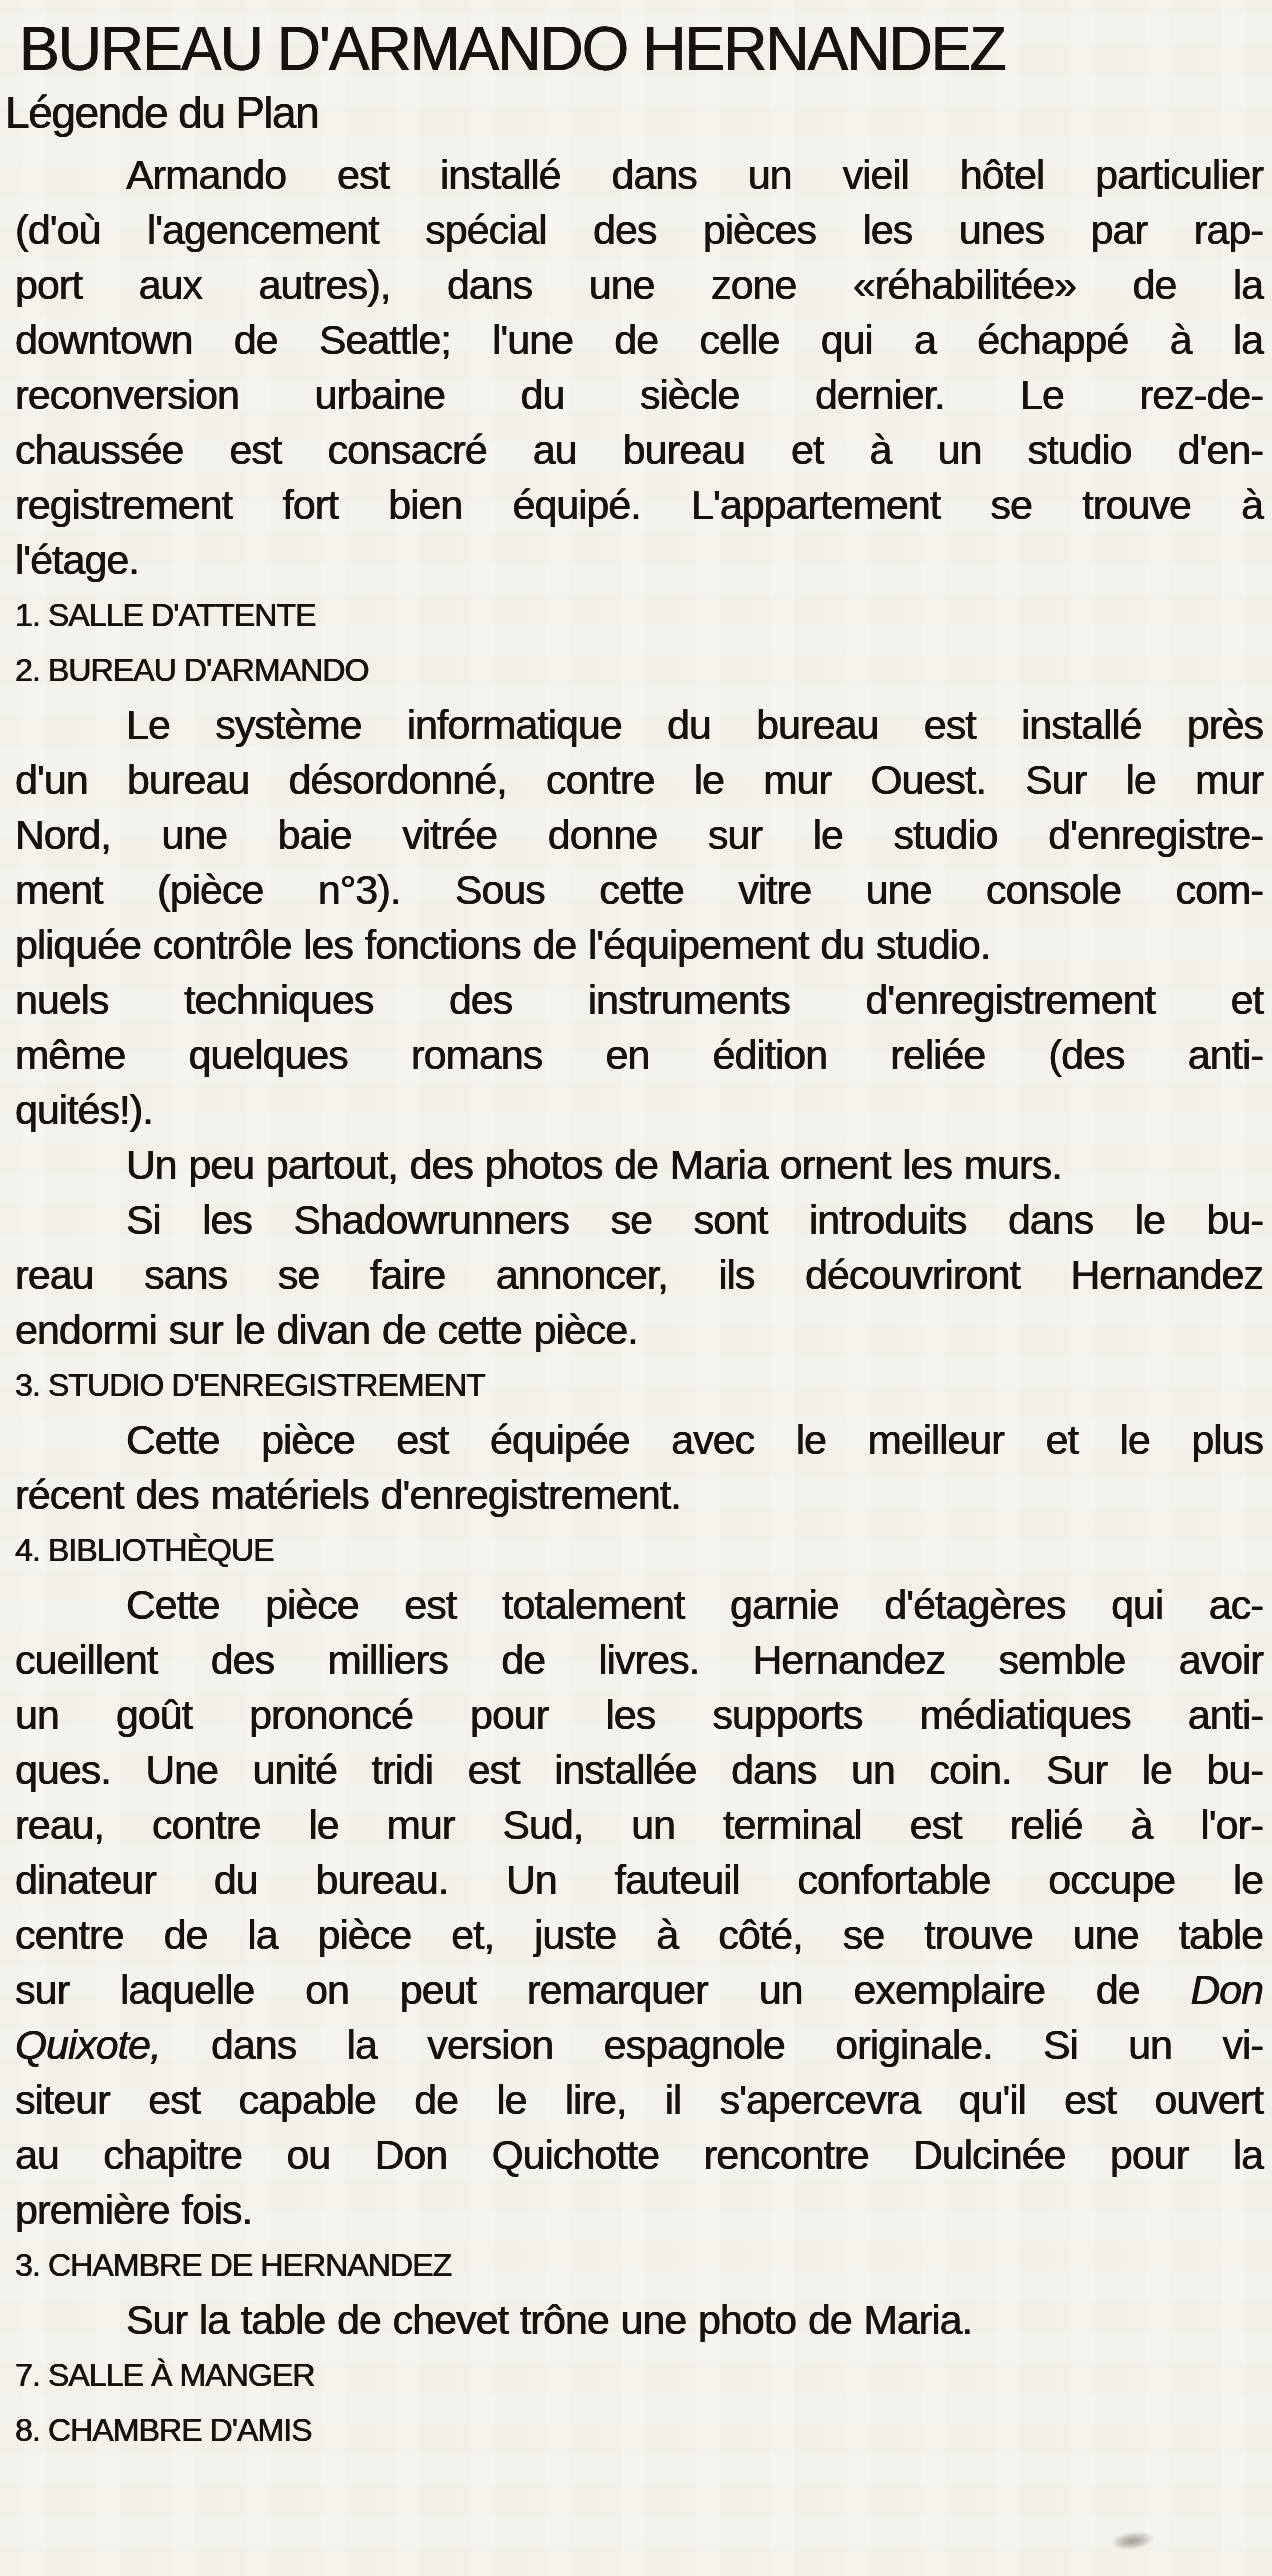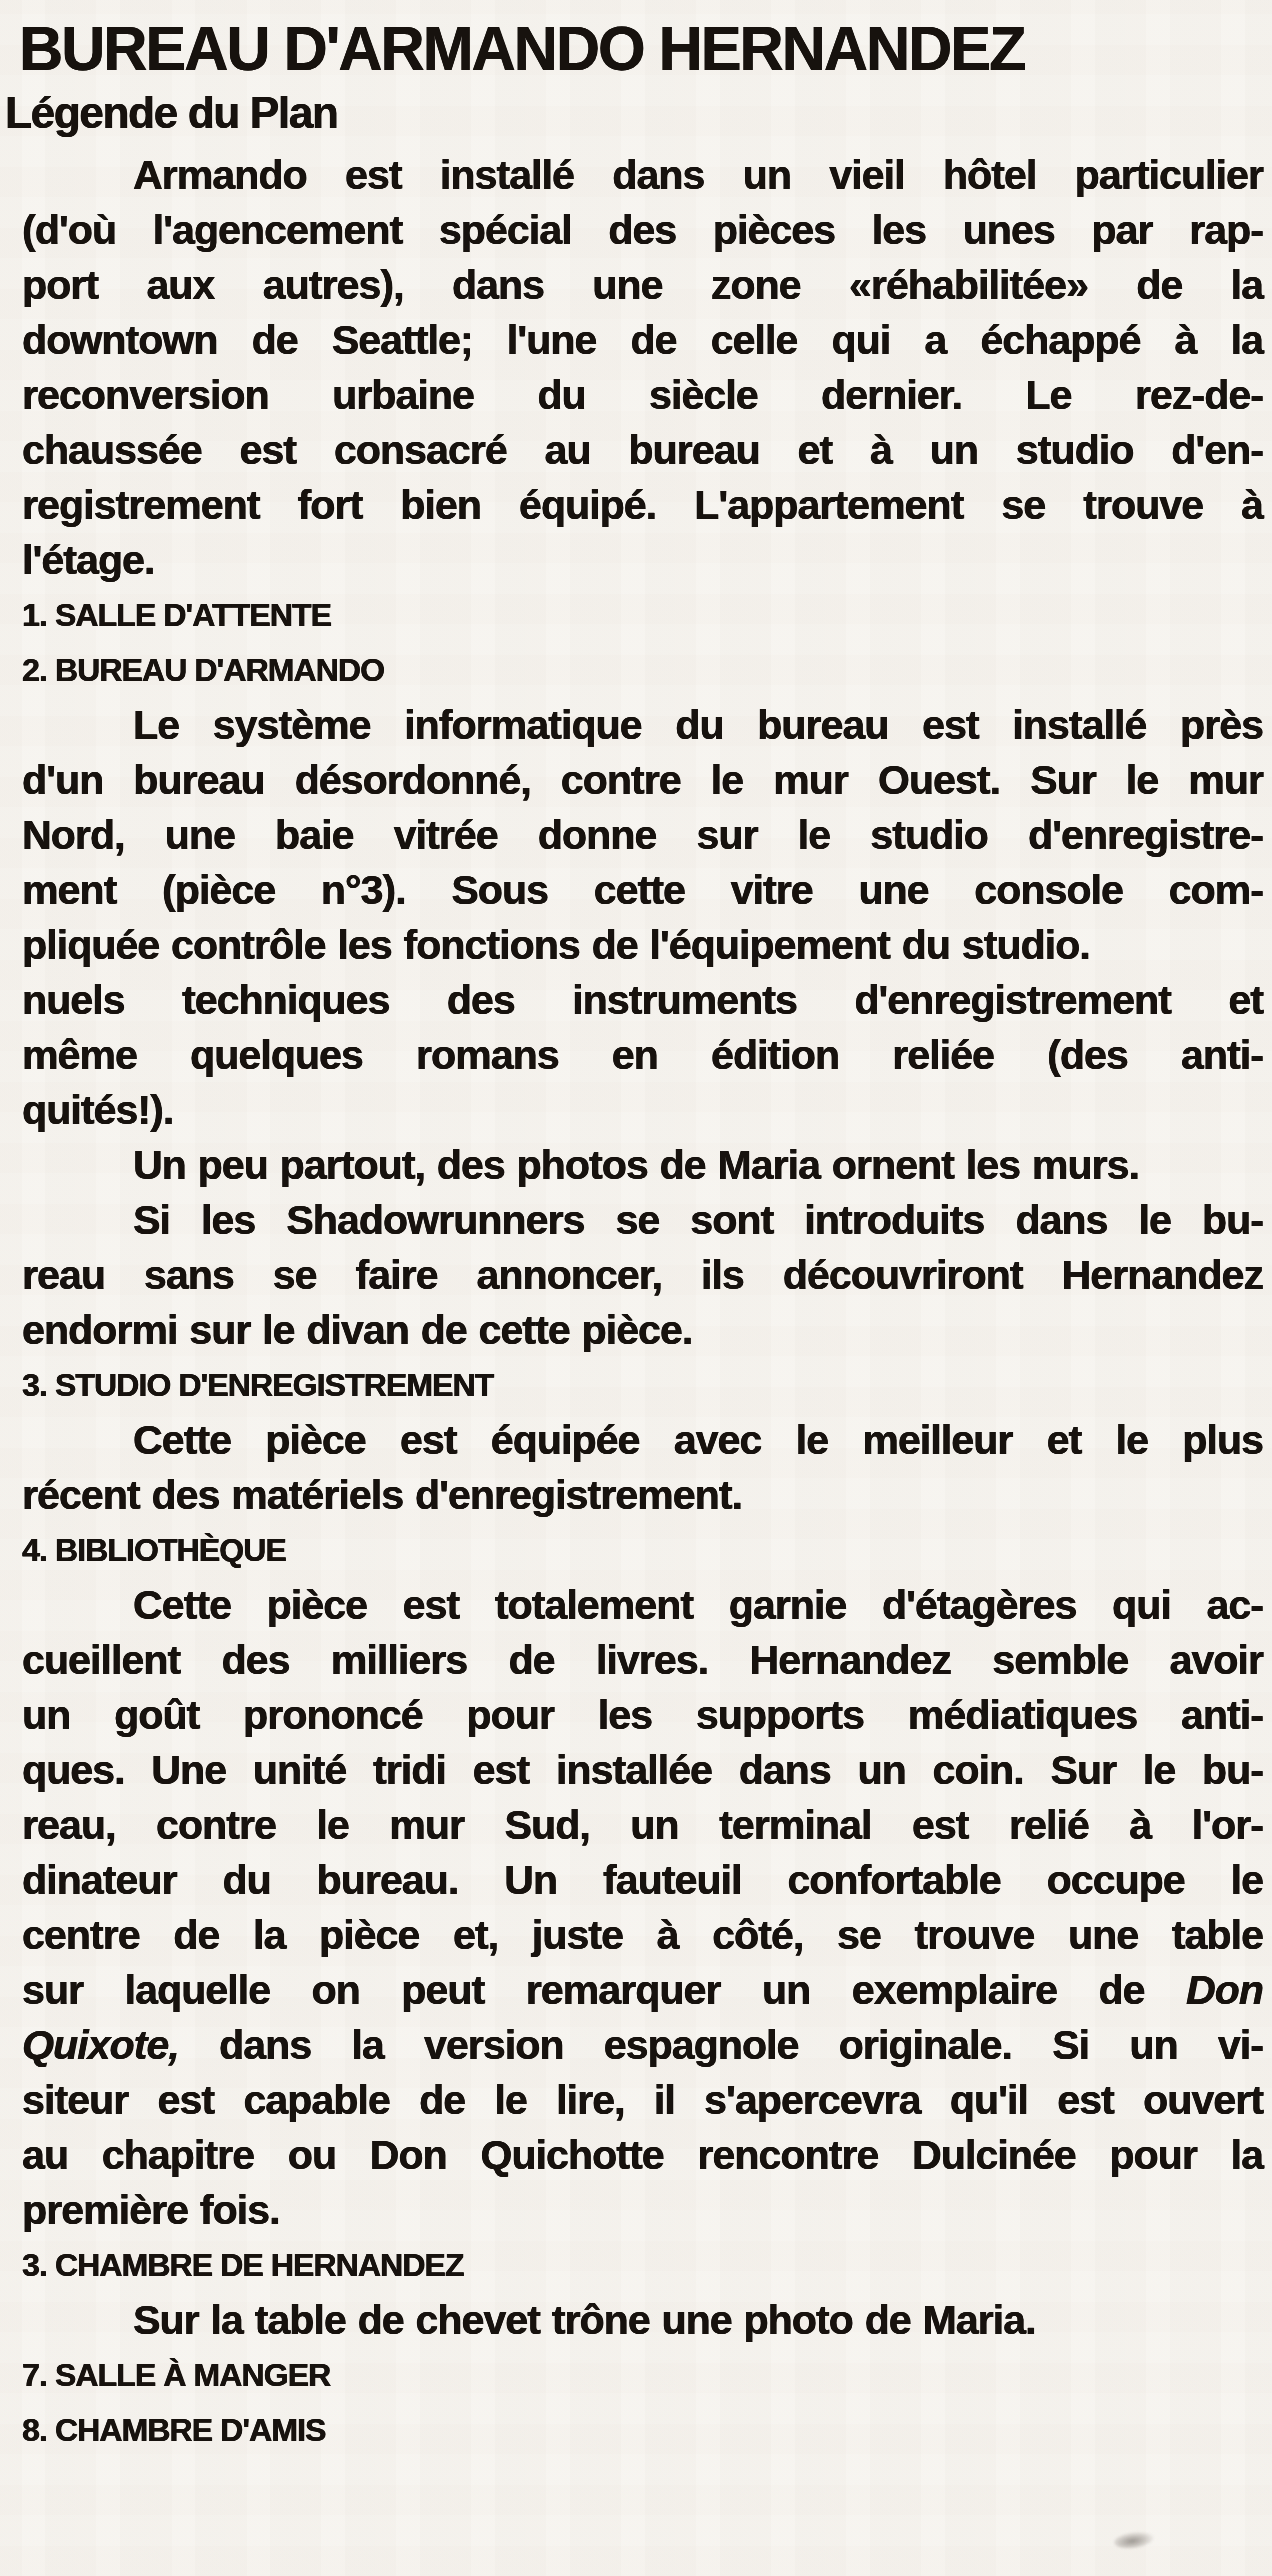--- a/index.html
+++ b/index.html
@@ -17,21 +17,21 @@
     background-color: #f6f3ee;
     background-image:
       repeating-linear-gradient(90deg,
         rgba(210,200,190,0.05) 0px, rgba(210,200,190,0.05) 21.5px,
         rgba(255,255,255,0.06) 21.5px, rgba(255,255,255,0.06) 45px,
         rgba(190,185,175,0.04) 45px, rgba(190,185,175,0.04) 75px),
       repeating-linear-gradient(0deg,
         rgba(215,205,195,0.04) 0px, rgba(215,205,195,0.04) 30px,
         rgba(255,255,255,0.05) 30px, rgba(255,255,255,0.05) 61px);
     color: #17120e;
-    font-weight: 700;
+    font-weight: 400;
     padding: 0;
   }
   
   .page * { text-shadow: 0.4px 0 0 currentColor, -0.2px 0 0 currentColor; }
 
   .doc-title {
     margin: 16.4px 10px 0 19px;
     font-size: 61px;
     line-height: 63px;
     letter-spacing: -1.9px;
@@ -40,21 +40,21 @@
     transform-origin: left top;
   }
   .doc-subtitle {
     margin: 10.8px 10px 0 5px;
     font-size: 44px;
     line-height: 46px;
     letter-spacing: -1.3px;
   }
   .blocks {
     margin-top: 11.4px;
-    padding: 0 10px 0 22px;
+    padding: 0 10px 0 15px;
   }
   .heading {
     font-size: 32px;
     line-height: 55px;
     letter-spacing: -0.9px;
     white-space: nowrap;
   }
   .paragraph { margin: 0; }
   .line {
     font-size: 41px;

